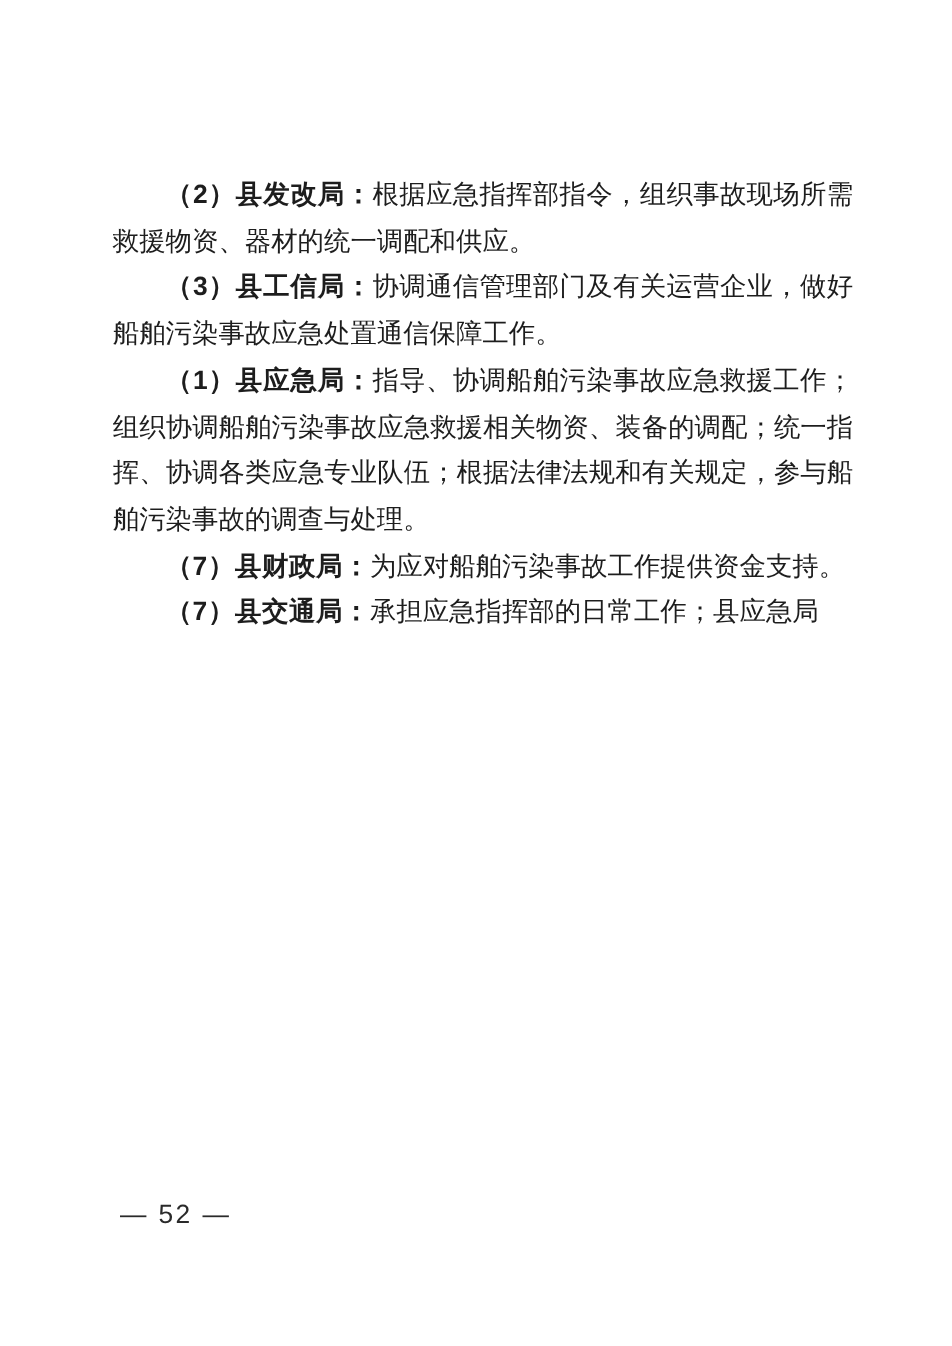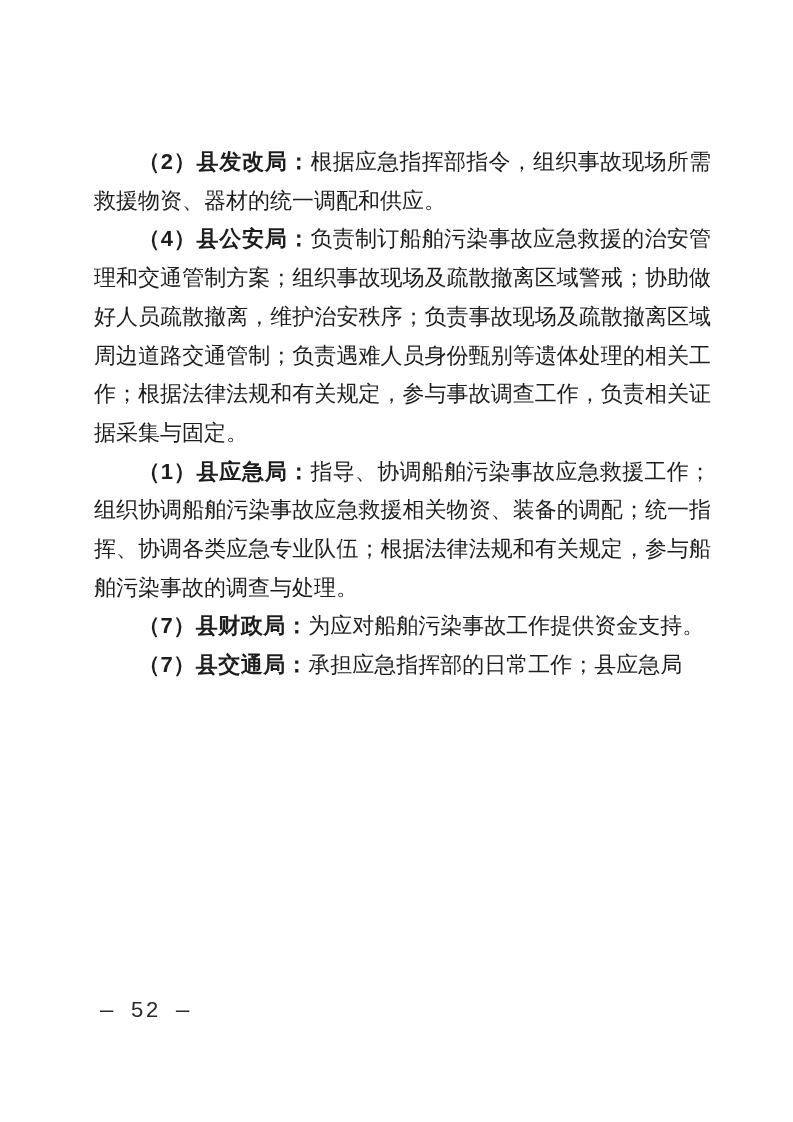--- a/index.html
+++ b/index.html
@@ -42,34 +42,34 @@
     font-family: "Liberation Sans", sans-serif;
     letter-spacing: 0.5px;
   }
   .footer {
     position: absolute;
     left: 100px;
     top: 999px;
     font-size: 22px;
     color: #2a2a2a;
     letter-spacing: 2px;
-    font-family: Liberation Mono, monospace;
+    font-family: Liberation Sans, sans-serif;
   }
 </style>
 </head>
 <body>
 
 <div class="page">
 
   <div class="text-block">
 
     <p class="para"><span class="head">（2）县发改局：</span><span>根据应急指挥部指令，组织事故现场所需救援物资、器材的统一调配和供应。</span></p>
 
+    <p class="para"><span class="head">（3）县工信局：</span><span>协调通信管理部门及有关运营企业，做好船舶污染事故应急处置通信保障工作。</span></p>
 
-    <p class="para"><span class="head">（4）县公安局：</span><span>负责制订船舶污染事故应急救援的治安管理和交通管制方案；组织事故现场及疏散撤离区域警戒；协助做好人员疏散撤离，维护治安秩序；负责事故现场及疏散撤离区域周边道路交通管制；负责遇难人员身份甄别等遗体处理的相关工作；根据法律法规和有关规定，参与事故调查工作，负责相关证据采集与固定。</span></p>
 
     <p class="para"><span class="head">（1）县应急局：</span><span>指导、协调船舶污染事故应急救援工作；组织协调船舶污染事故应急救援相关物资、装备的调配；统一指挥、协调各类应急专业队伍；根据法律法规和有关规定，参与船舶污染事故的调查与处理。</span></p>
 
 
     <p class="para"><span class="head">（7）县财政局：</span><span>为应对船舶污染事故工作提供资金支持。</span></p>
 
 
     <p class="para"><span class="head">（7）县交通局：</span><span>承担应急指挥部的日常工作；县应急局</span></p>
 
   </div>

